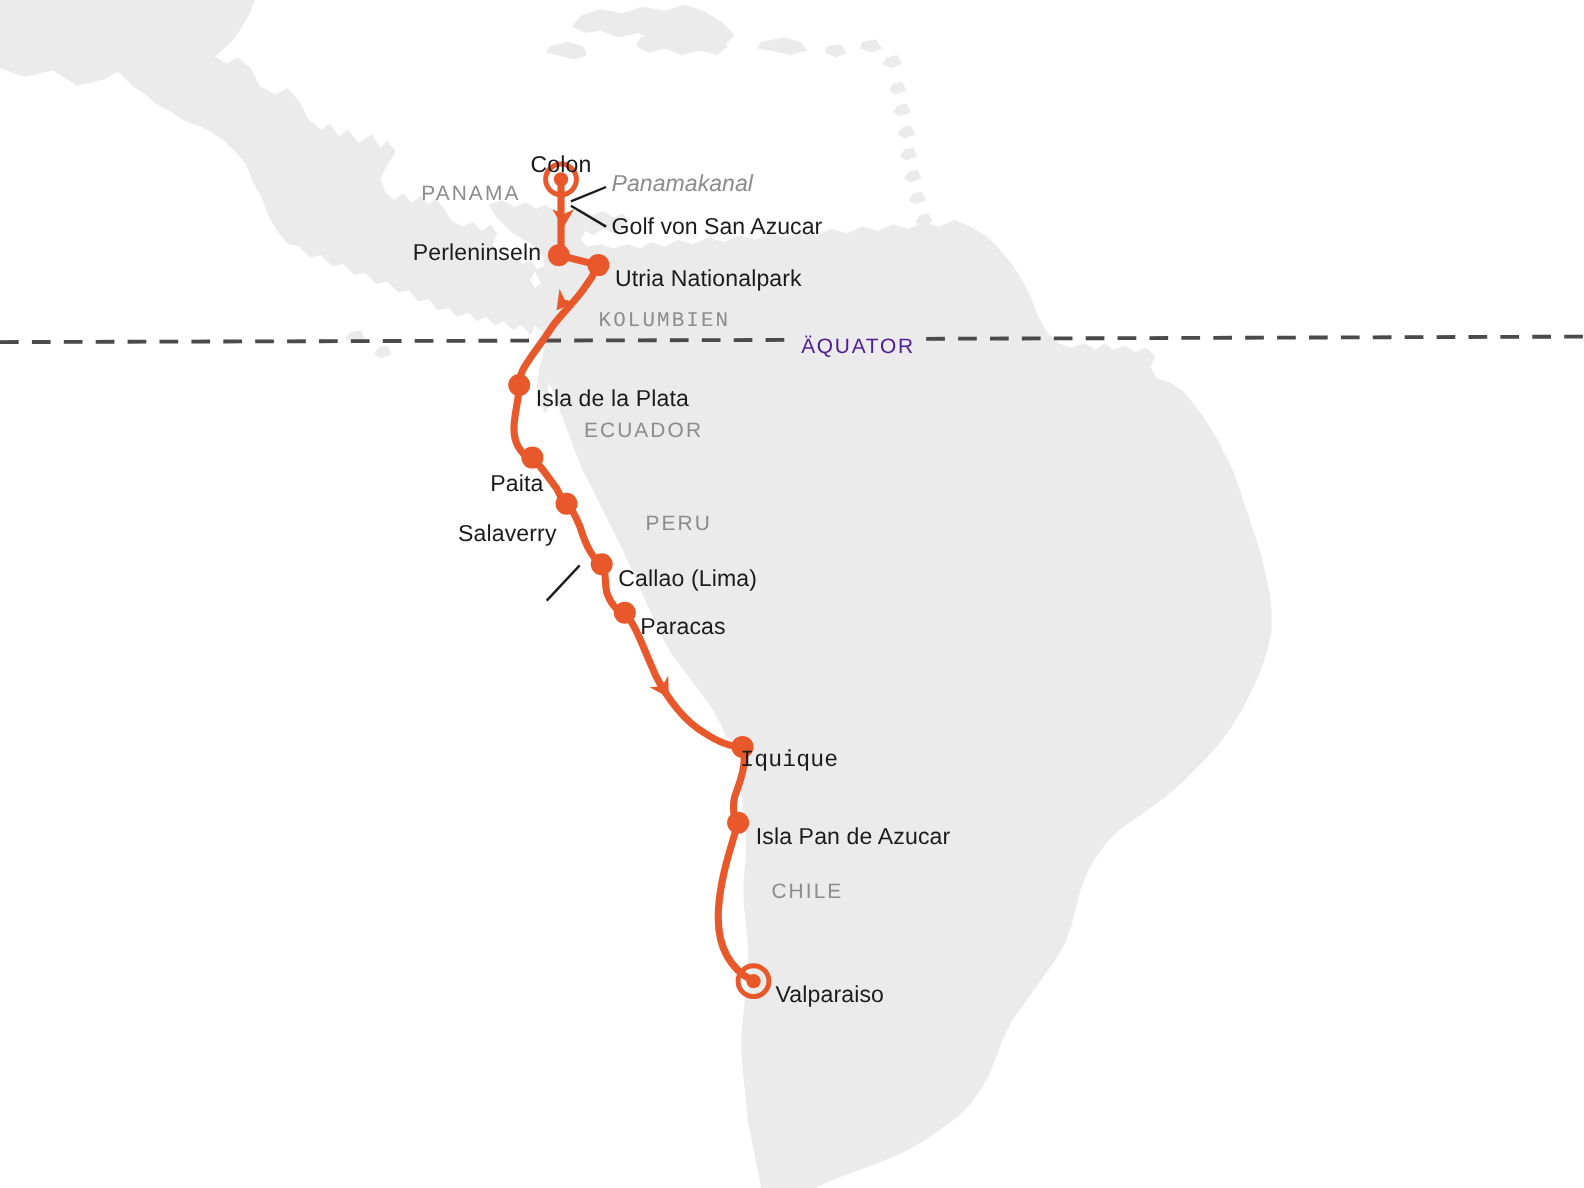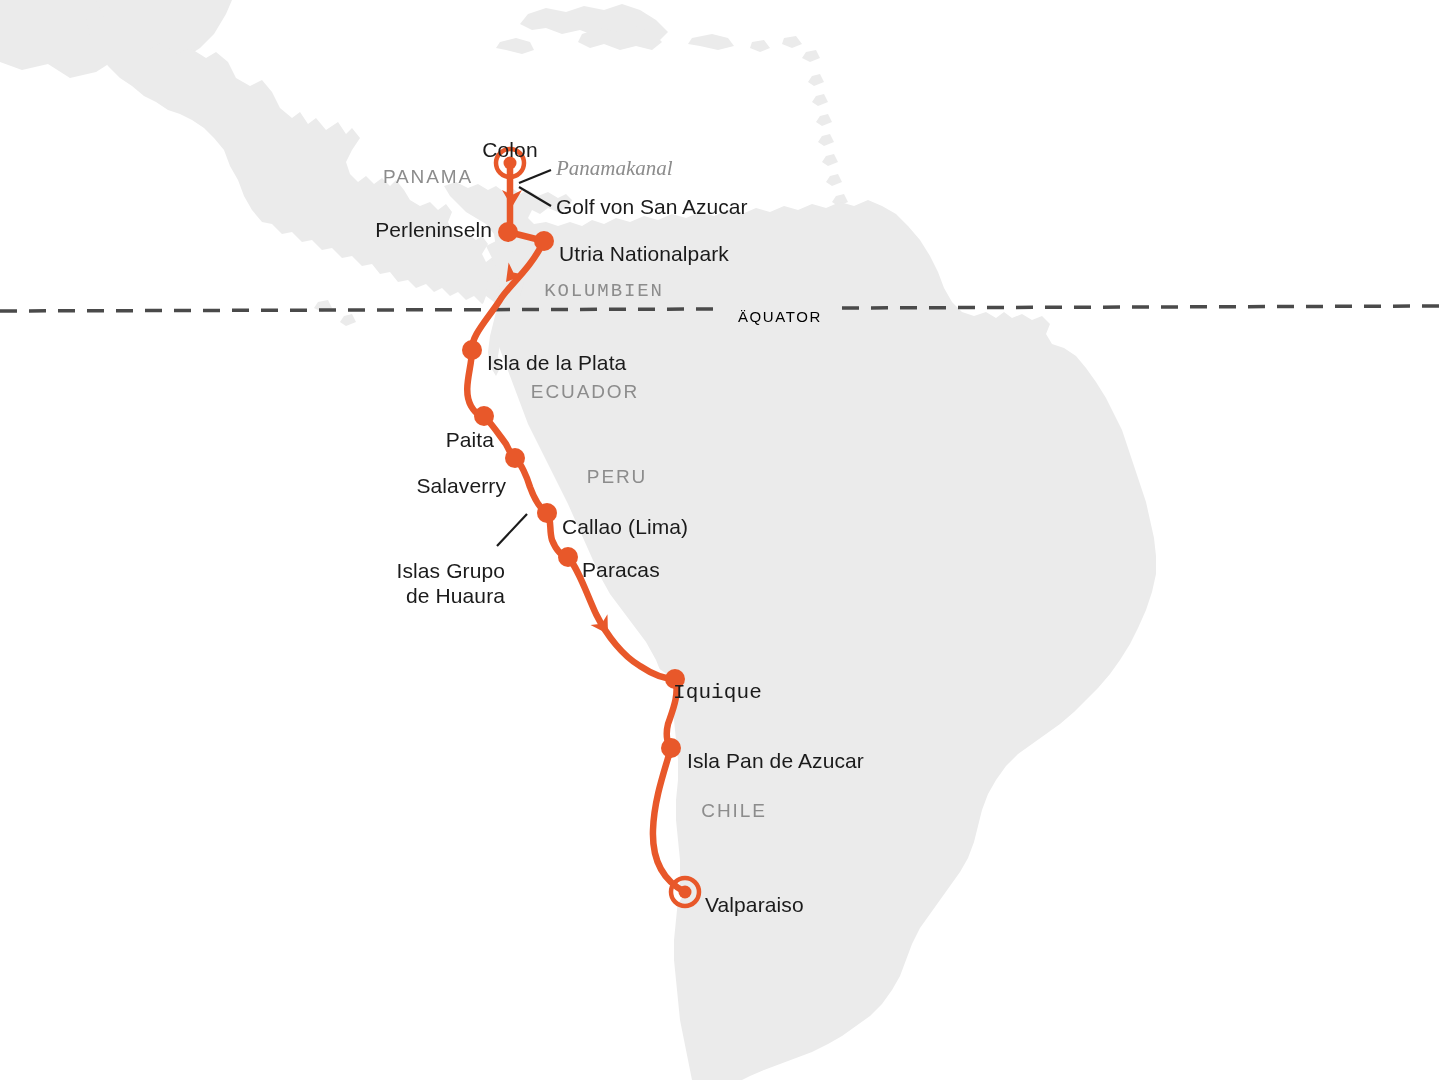--- a/index.html
+++ b/index.html
@@ -52,25 +52,24 @@
     color: #8c8c8c;
     letter-spacing: 1.9px;
   }
   .feature-label {
     font-size: 21px;
     color: #1b1b1b;
   }
   .feature-label.italic-gray {
     font-style: italic;
     color: #8c8c8c;
-    font-family: Liberation Serif, serif;
   }
   .equator-label {
-    font-size: 15px;
-    color: #000000;
+    font-size: 19px;
+    color: #4c1d95;
     letter-spacing: 1.6px;
   }
   .anchor-right { transform: translate(-100%, -50%); }
   .anchor-left  { transform: translate(0, -50%); }
   .anchor-center{ transform: translate(-50%, -50%); }
 </style>
 </head>
 <body>
 
 <div id="map-root">
@@ -266,24 +265,20 @@
     <div class="lbl equator-label anchor-center" style="left:780px; top:316px;">ÄQUATOR</div>
 
     <div class="lbl country-label anchor-center" style="left:428px; top:177px;">PANAMA</div>
     <div class="lbl country-label anchor-center" style="left:604px; top:291px;font-family:Liberation Mono, monospace;">KOLUMBIEN</div>
     <div class="lbl country-label anchor-center" style="left:585px; top:392px;text-align:center;">ECUADOR</div>
     <div class="lbl country-label anchor-center" style="left:617px; top:477px;">PERU</div>
     <div class="lbl country-label anchor-center" style="left:718px; top:811px;margin-left:16px;">CHILE</div>
 
     <div class="lbl feature-label italic-gray anchor-left" style="left:556px; top:168px;">Panamakanal</div>
     <div class="lbl feature-label anchor-left" style="left:556px; top:207px;">Golf von San Azucar</div>
-    <div class="lbl port-label two-line" style="left:505px; top:572px; transform:translate(-100%,-50%); width:180px;">
-      <div>Islas Grupo</div>
-      <div>de Huaura</div>
-    </div>
 
     <div class="lbl port-label anchor-center" style="left:510px; top:138px;">Colon</div>
     <div class="lbl port-label anchor-right" style="left:492px; top:218px;">Perleninseln</div>
     <div class="lbl port-label anchor-left" style="left:559px; top:242px;">Utria Nationalpark</div>
     <div class="lbl port-label anchor-left" style="left:487px; top:351px;">Isla de la Plata</div>
     <div class="lbl port-label anchor-right" style="left:494px; top:428px;">Paita</div>
     <div class="lbl port-label anchor-right" style="left:506px; top:474px;">Salaverry</div>
     <div class="lbl port-label anchor-left" style="left:562px; top:515px;">Callao (Lima)</div>
     <div class="lbl port-label anchor-left" style="left:582px; top:558px;">Paracas</div>
     <div class="lbl port-label anchor-left" style="left:673px; top:680px;font-family:Liberation Mono, monospace;">Iquique</div>

